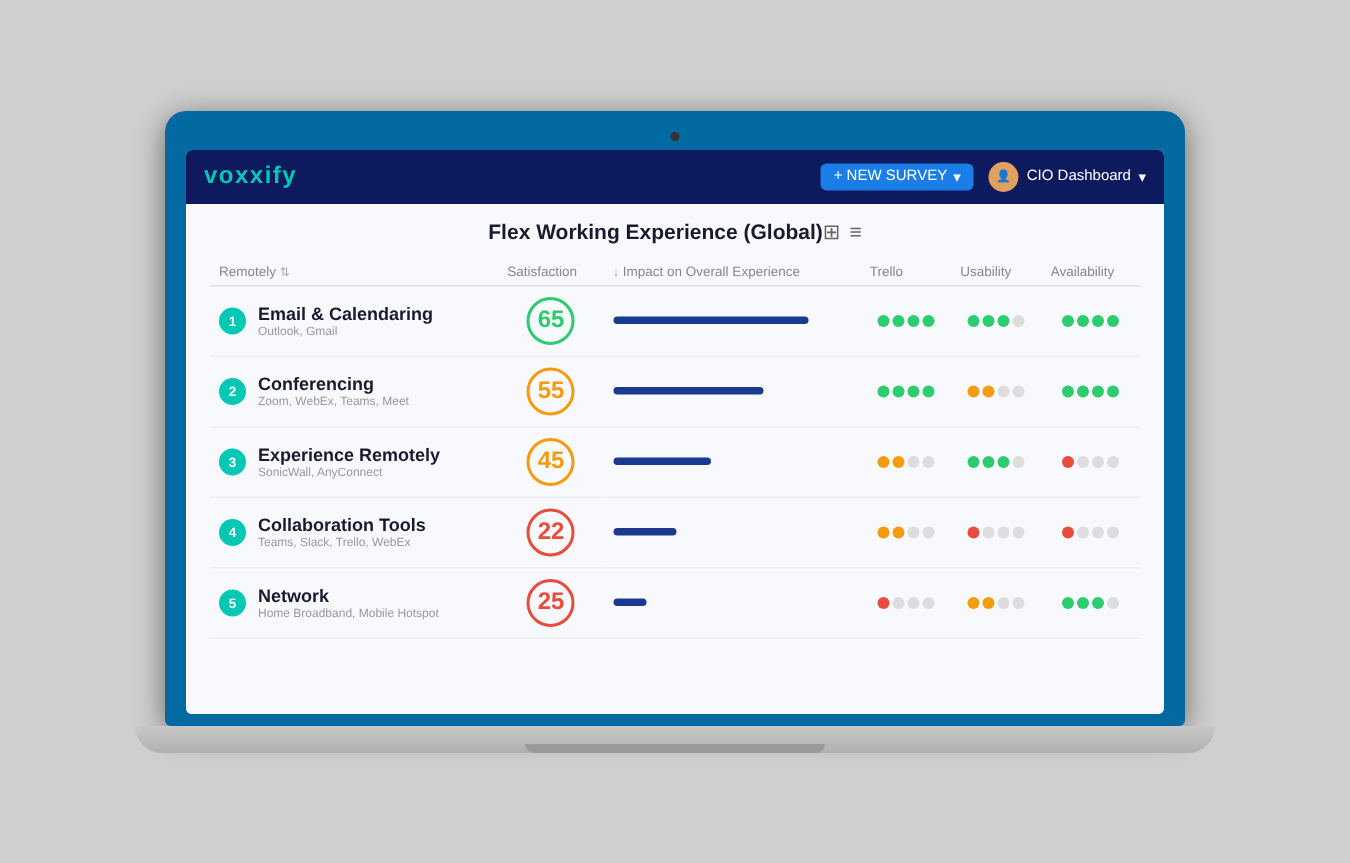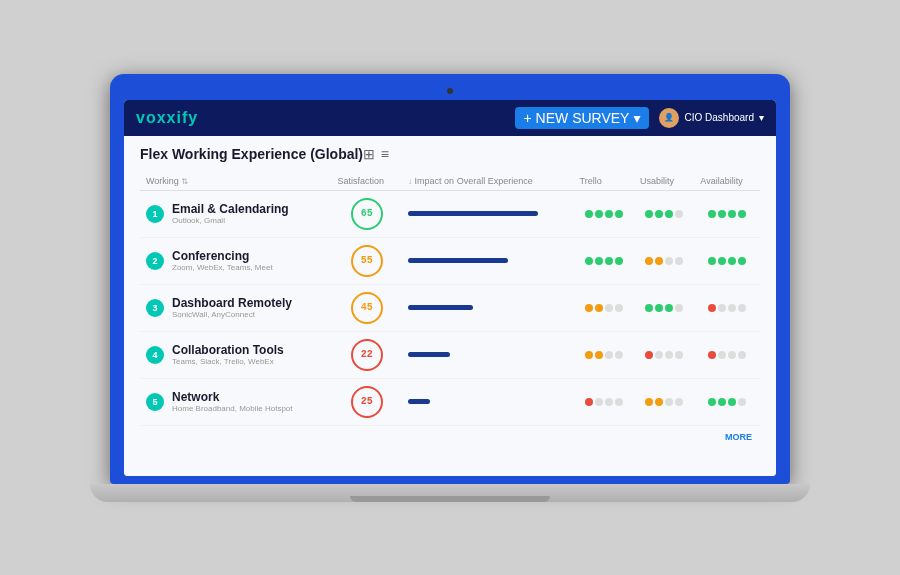--- a/index.html
+++ b/index.html
@@ -18,21 +18,21 @@
     .laptop-wrapper {
       position: relative;
       width: 720px;
       display: flex;
       flex-direction: column;
       align-items: center;
     }
 
     .laptop-screen-outer {
       width: 680px;
-      background: #1d4ed8;
+      background: #0369a1;
       border-radius: 14px 14px 4px 4px;
       padding: 14px 14px 8px 14px;
       box-shadow: 0 4px 20px rgba(0,0,0,0.5);
       position: relative;
     }
 
     .laptop-camera {
       width: 6px;
       height: 6px;
       background: #333;
@@ -93,21 +93,21 @@
       align-items: center;
       gap: 10px;
     }
 
     .new-survey-btn {
       background: #1a7de8;
       color: white;
       border: none;
       border-radius: 4px;
       padding: 3px 9px;
-      font-size: 14px;
+      font-size: 10px;
       cursor: pointer;
       display: flex;
       align-items: center;
       gap: 4px;
     }
 
     .cio-dashboard {
       display: flex;
       align-items: center;
       gap: 5px;
@@ -132,21 +132,21 @@
     
     .app-content {
       padding: 10px 16px;
       background: #f8f9fc;
       min-height: 340px;
     }
 
     .page-title-row {
       display: flex;
       align-items: center;
-      justify-content: flex-start;
+      justify-content: center;
       margin-bottom: 10px;
     }
 
     .page-title {
       font-size: 14px;
       font-weight: 600;
       color: #1a1a2e;
     }
 
     .page-actions {
@@ -227,24 +227,23 @@
     }
 
     .sat-circle {
       width: 32px;
       height: 32px;
       border-radius: 50%;
       border: 2.5px solid;
       display: flex;
       align-items: center;
       justify-content: center;
-      font-size: 10px;
+      font-size: 16px;
       font-weight: bold;
       margin: 0 auto;
-      font-family: Liberation Mono, monospace;
     }
 
     
     .impact-bar {
       height: 5px;
       border-radius: 3px;
       background: #1a3a8f;
     }
 
     
@@ -312,21 +311,21 @@
           <div class="page-actions">
             <span class="icon-btn">⊞</span>
             <span class="icon-btn">≡</span>
           </div>
         </div>
 
         <table class="data-table">
           <thead>
             <tr>
               <th>
-                <span>Working</span>
+                <span>Remotely</span>
                 <span class="sort-icon">⇅</span>
               </th>
               <th class="center">
                 <span>Satisfaction</span>
               </th>
               <th>
                 <span class="sort-icon">↓</span>
                 <span>Impact on Overall Experience</span>
               </th>
               <th class="center">
@@ -421,21 +420,21 @@
                     <span class="dot filled-green"></span>
                     <span class="dot filled-green"></span>
                   </div>
     </td>
   </tr>
               <tr>
     <td>
       <div class="service-cell">
         <div class="rank-badge">3</div>
         <div class="service-info">
-          <div class="service-name">Dashboard Remotely</div>
+          <div class="service-name">Experience Remotely</div>
           <div class="service-sub">SonicWall, AnyConnect</div>
         </div>
       </div>
     </td>
     <td class="satisfaction-cell">
       <div class="sat-circle" style="border-color: #f39c12; color: #f39c12;">45</div>
     </td>
     <td>
       <div class="impact-bar" style="width: 65px;"></div>
     </td>
@@ -542,19 +541,18 @@
                     <span class="dot filled-green"></span>
                     <span class="dot filled-green"></span>
                     <span class="dot filled-green"></span>
                     <span class="dot empty"></span>
                   </div>
     </td>
   </tr>
             </tbody>
         </table>
 
-        <div class="more-link">MORE</div>
       </div>
 
     </div>
   </div>
   <div class="laptop-base"></div>
 </div>
 
 </body></html>

